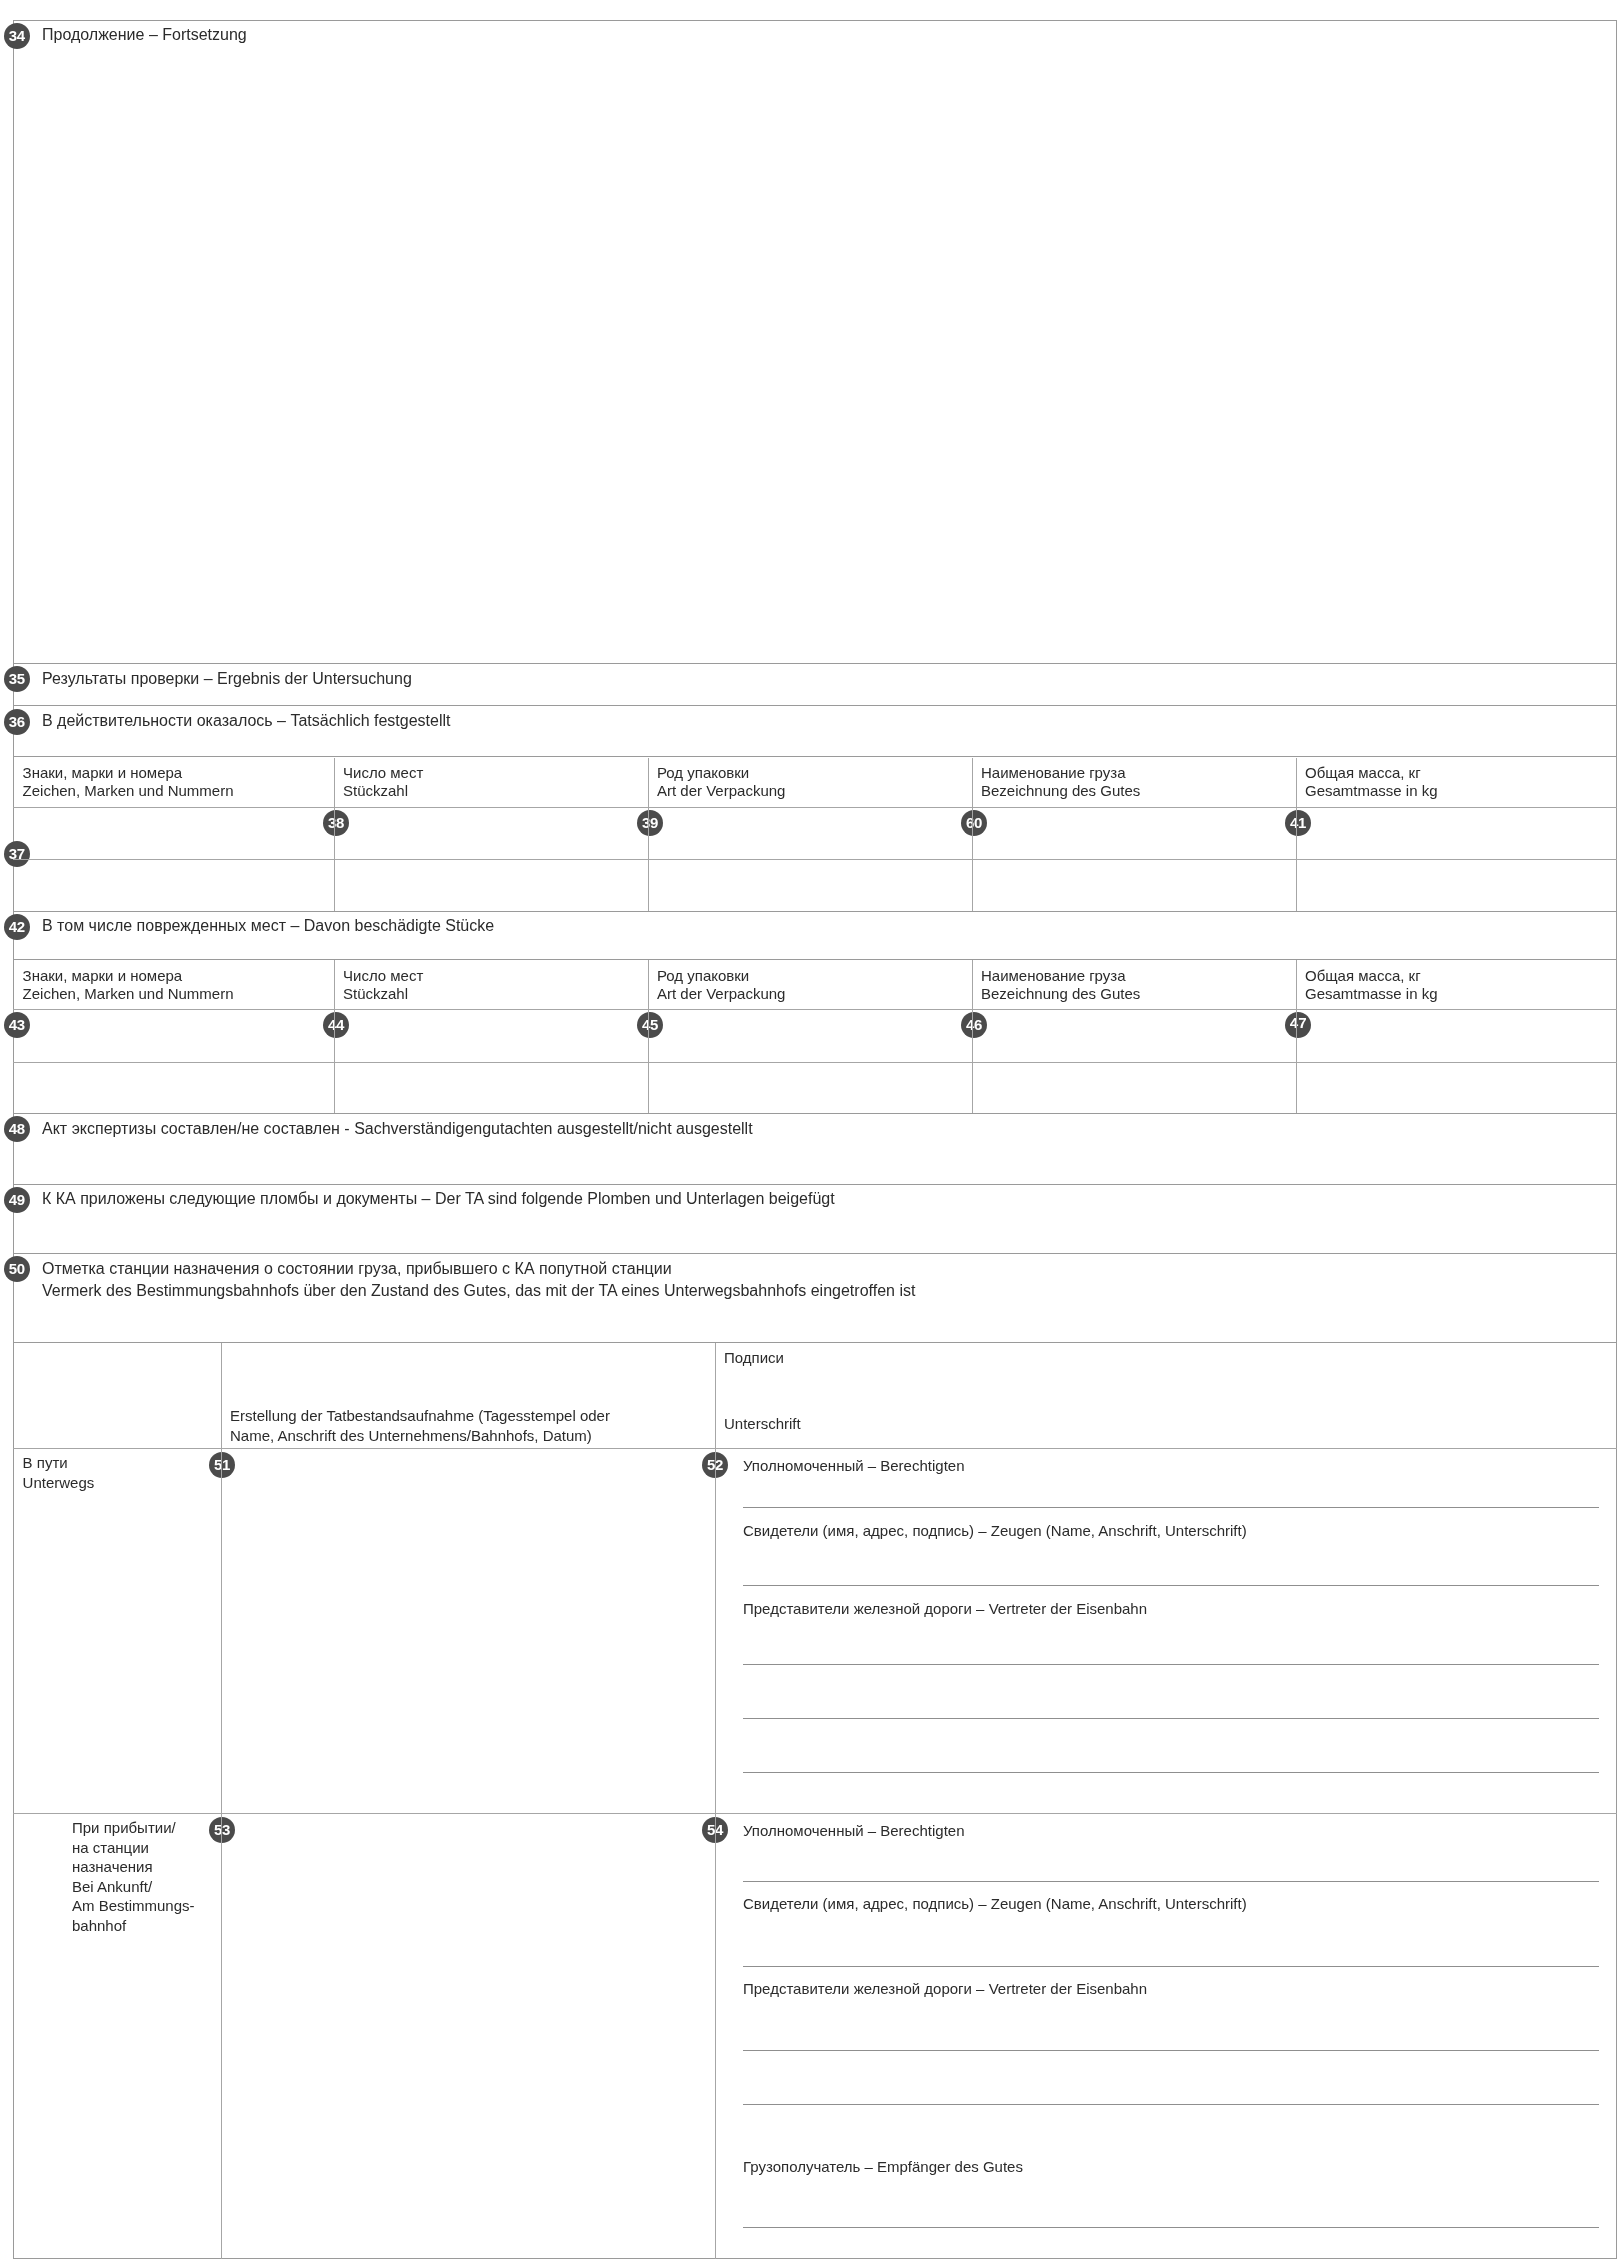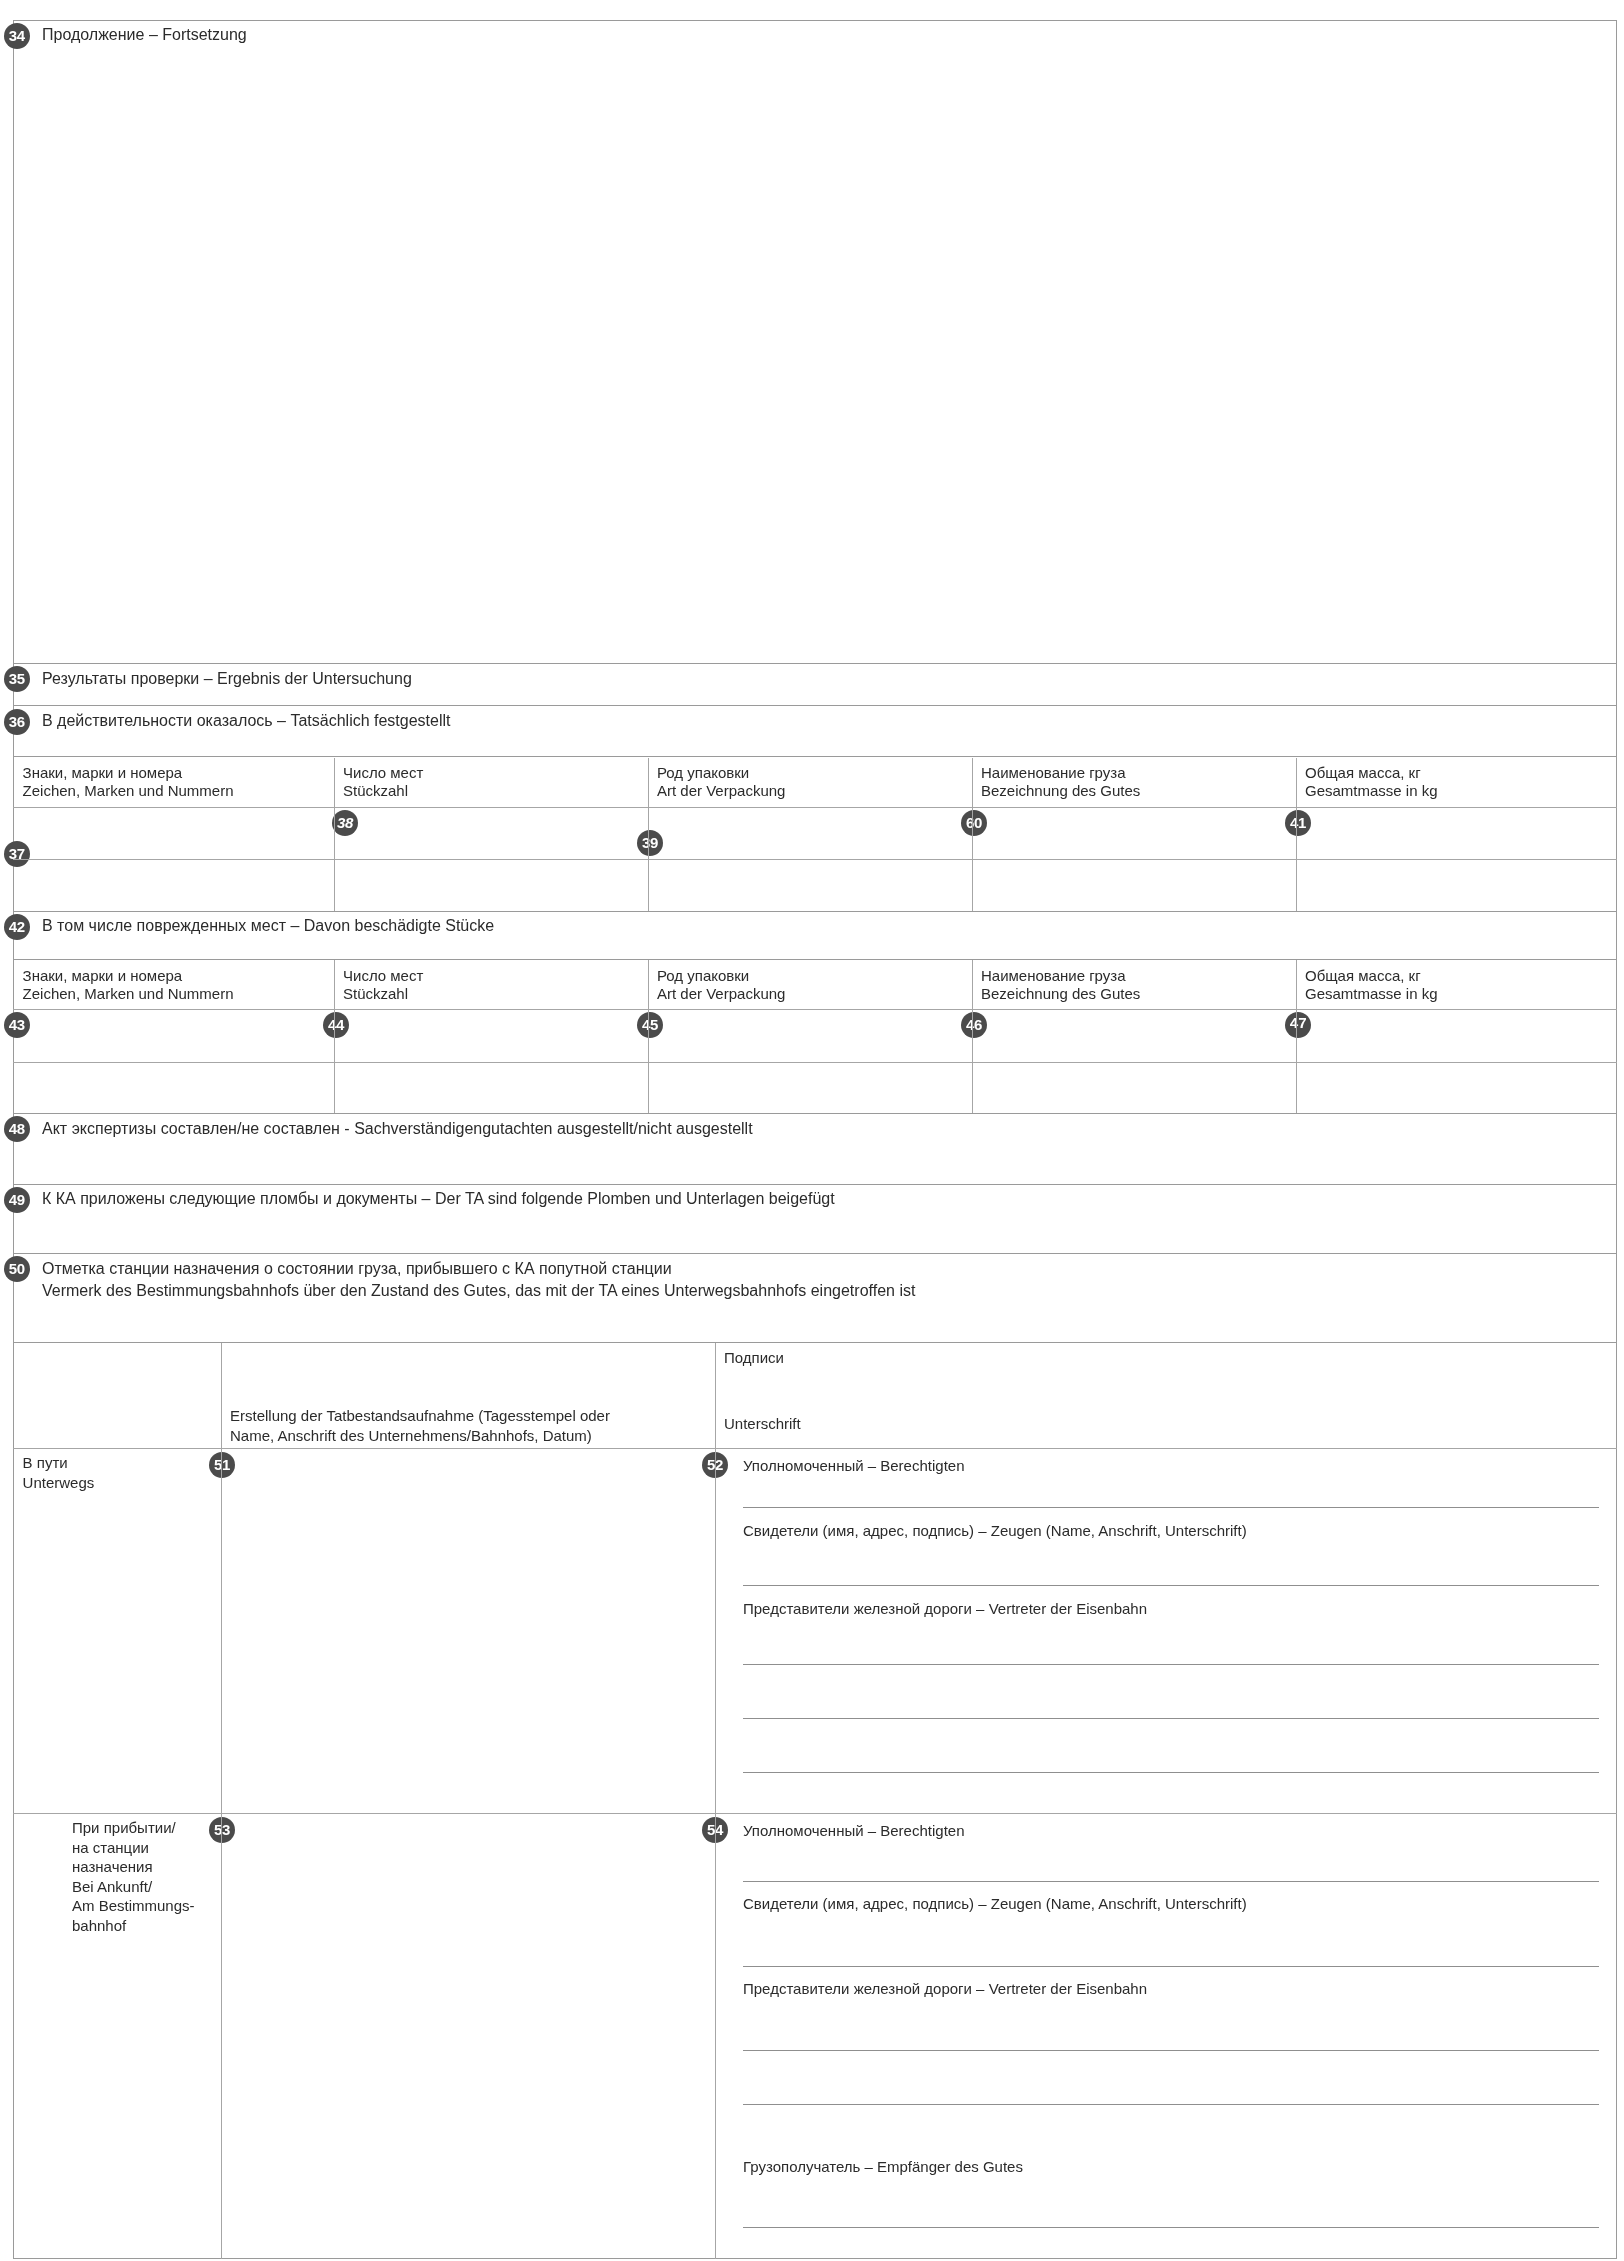--- a/index.html
+++ b/index.html
@@ -113,22 +113,22 @@
 
   <div class="lbl sm" style="left:981px; top:763px;">Наименование груза</div>
   <div class="lbl sm" style="left:981px; top:781px;">Bezeichnung des Gutes</div>
 
   <div class="lbl sm" style="left:1305px; top:763px;">Общая масса, кг</div>
   <div class="lbl sm" style="left:1305px; top:781px;">Gesamtmasse in kg</div>
 
   <div class="hrule thin" style="left:13px; width:1604px; top:807px;"></div>
 
   <div class="badge" style="left:3.8px; top:841px;">37</div>
-  <div class="badge" style="left:332px; top:810px;font-style:italic;">38</div>
-  <div class="badge" style="left:637px; top:810px;margin-top:20px;">39</div>
+  <div class="badge" style="left:323px; top:810px;">38</div>
+  <div class="badge" style="left:637px; top:810px;">39</div>
   <div class="badge" style="left:961px; top:810px;">60</div>
   <div class="badge" style="left:1285px; top:810px;">41</div>
 
   <div style="position:absolute;left:14.3px;top:808px;width:320px;height:51px;"></div>
   <div style="position:absolute;left:335px;top:808px;width:313px;height:51px;"></div>
   <div style="position:absolute;left:650px;top:808px;width:323px;height:51px;"></div>
   <div style="position:absolute;left:974px;top:808px;width:323px;height:51px;"></div>
   <div style="position:absolute;left:1298px;top:808px;width:317px;height:51px;"></div>
 
   <div class="hrule thin" style="left:13px; width:1604px; top:859px;"></div>

